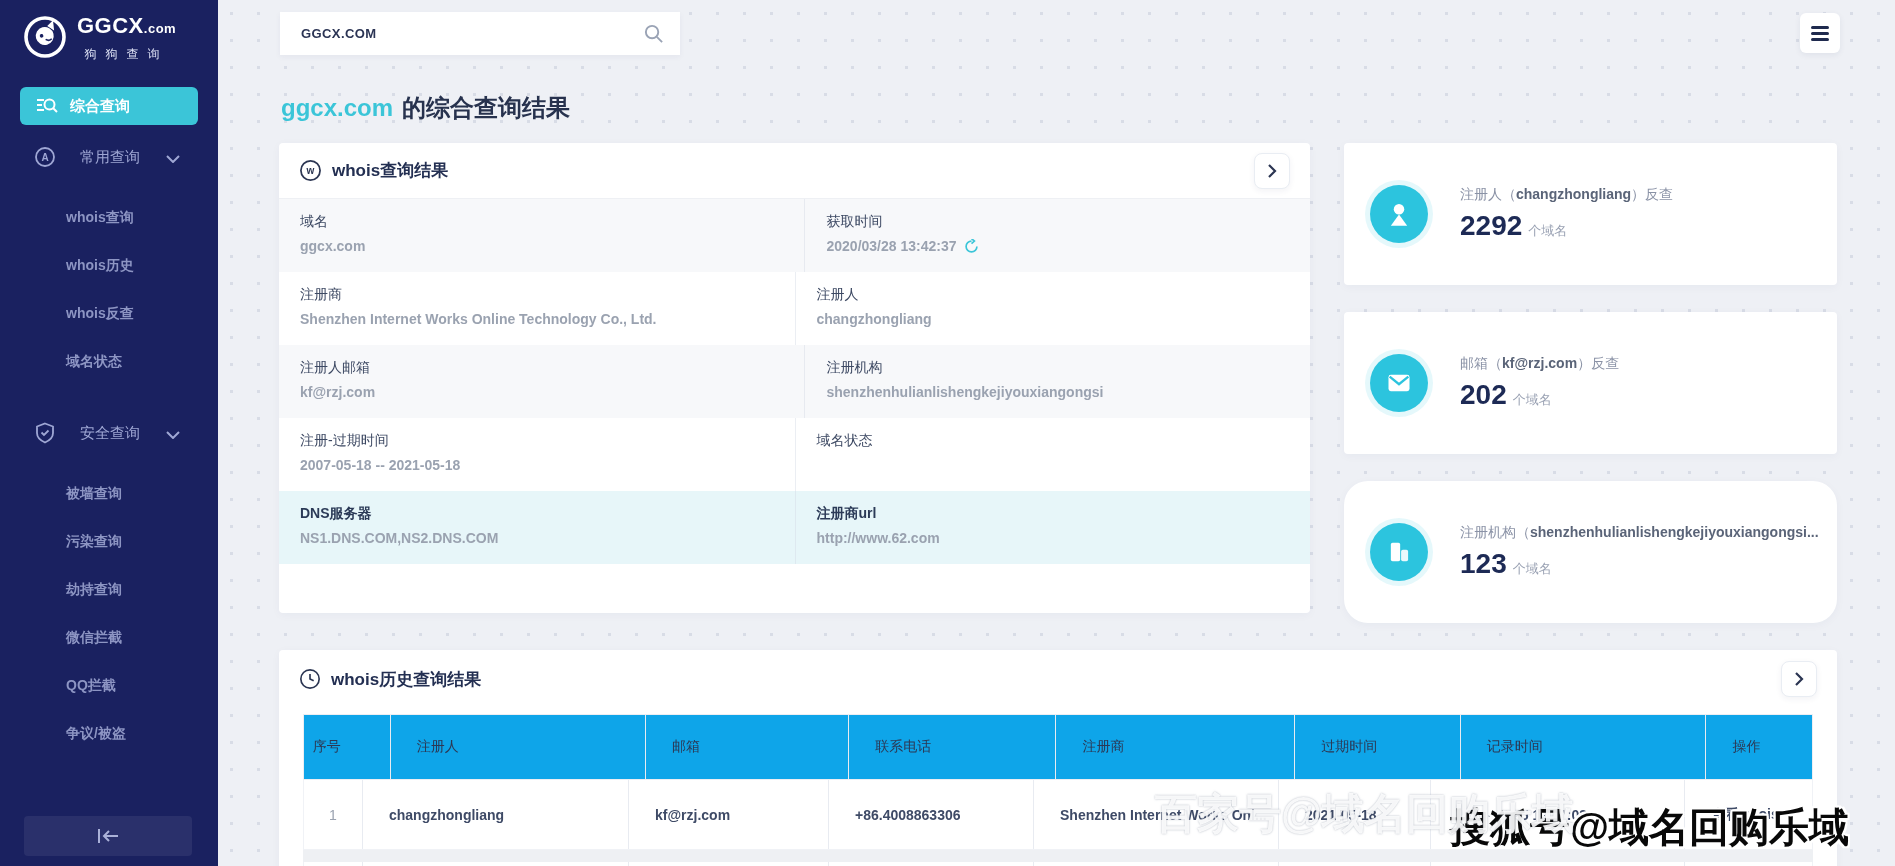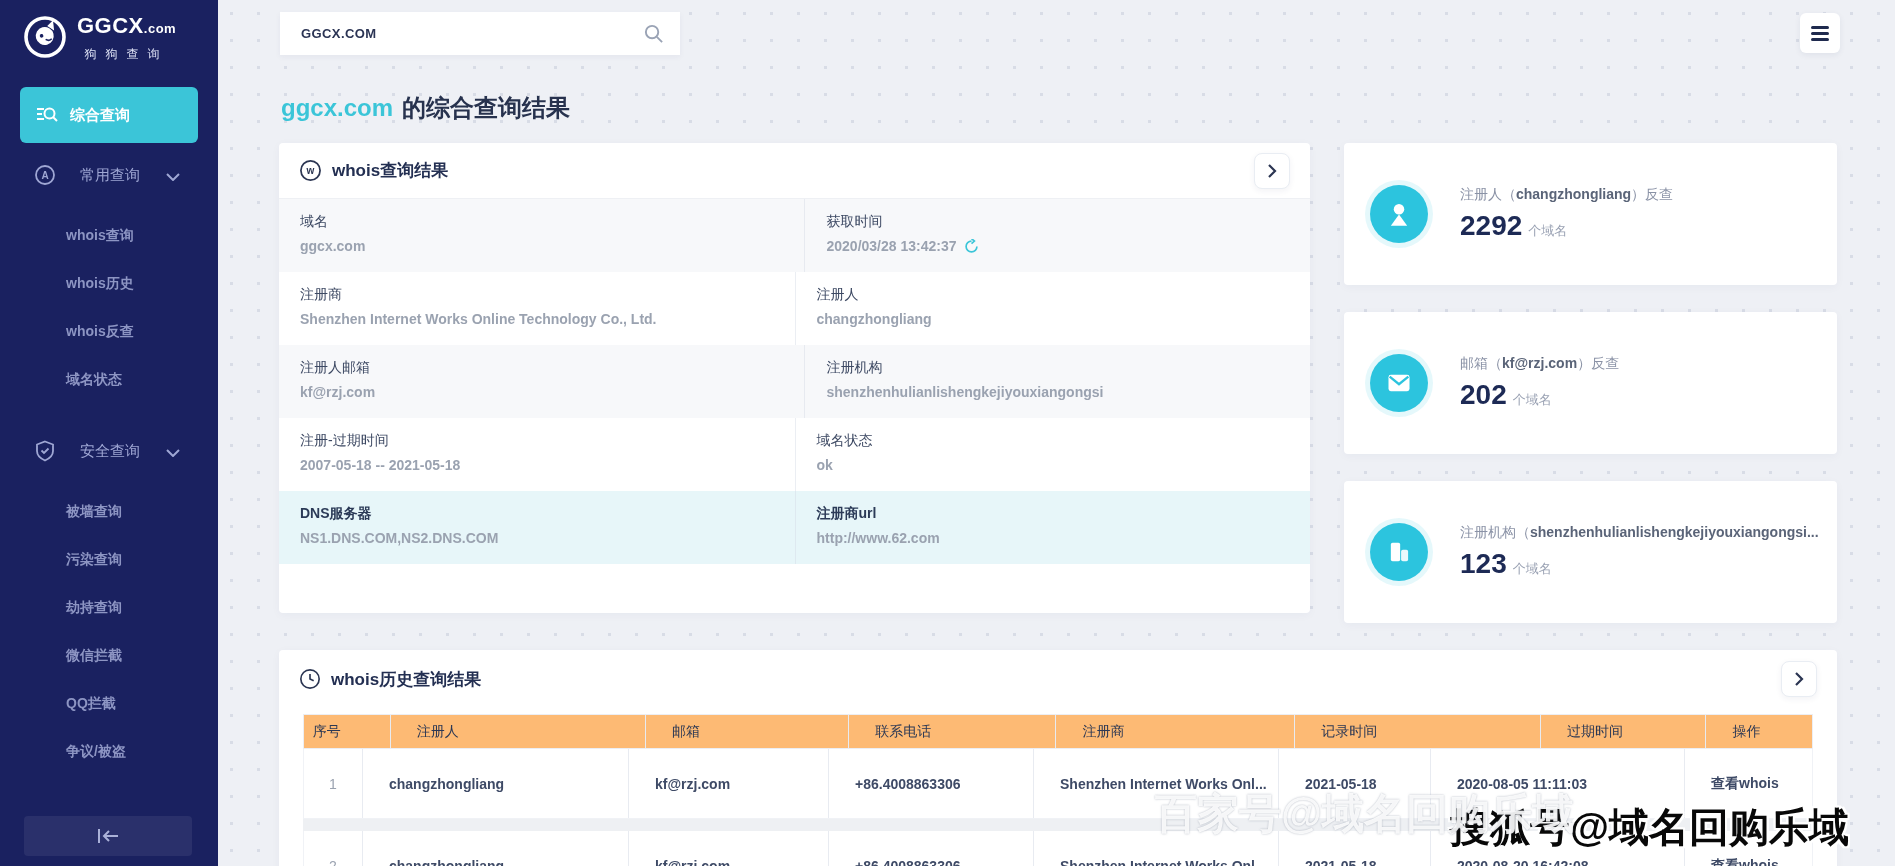--- a/index.html
+++ b/index.html
@@ -19,21 +19,21 @@
   
   .sidebar {
     position:absolute; left:0; top:0; width:218px; height:866px;
     background:#1a2160; z-index:5;
   }
   .logo { display:flex; align-items:flex-start; gap:9px; padding:14px 0 0 22px; }
   .brand-line1 { color:#fff; font-weight:bold; font-size:22px; letter-spacing:0.5px; line-height:24px; }
   .brand-tld { font-size:13px; }
   .brand-tagline { color:#dfe3f6; font-size:12px; letter-spacing:9px; margin-top:5px;text-align:center; }
   .nav-active {
-    margin:24px 20px 16px 20px; height:56px; border-radius:6px;
+    margin:24px 20px 16px 20px; height:38px; border-radius:6px;
     background:#3bc5d8; color:#fff; display:flex; align-items:center; gap:12px;
     padding-left:16px; font-size:15px; font-weight:bold; cursor:pointer;
   }
   .nav-section {
     margin-top:16px; height:32px; display:flex; align-items:center;
     color:#9fa7d4; font-size:15px; padding-left:34px; cursor:pointer;
   }
   .nav-section .sec-label { margin-left:24px; }
   .nav-section .chev { margin-left:auto; margin-right:38px; }
   .nav-section.second { margin-top:32px; }
@@ -102,21 +102,21 @@
   .stat-line { font-size:14px; color:#8a92a6; white-space:nowrap; overflow:hidden; text-overflow:ellipsis; max-width:360px; }
   .stat-line .nm { font-weight:bold; color:#5a6478; }
   .stat-count { margin-top:6px; }
   .stat-count .num { font-size:28px; font-weight:bold; color:#1d2a55; }
   .stat-count .unit { font-size:13px; color:#98a0b2; margin-left:6px; }
   
   .history-card { left:279px; top:650px; width:1558px; height:300px; }
   .history-card .card-head { border-bottom:none; height:58px; }
   .htable { margin:6px 24px 0 24px; }
   .hrow { display:flex; }
-  .hhead { background:#fdba74; height:35px; border:1px solid #eceef3;gap:40px; }
+  .hhead { background:#0ea5e9; height:66px; border:1px solid #eceef3;gap:40px; }
   .hdata { background:#fff; height:70px; border:1px solid #f0f2f6; border-top:none; }
   .hgap  { height:12px; background:#eef0f3; }
   .hcell { display:flex; align-items:center; padding-left:26px; font-size:14px;
     color:#2c3854; white-space:nowrap; overflow:hidden; }
   .hcell + .hcell { border-left:1px solid #e8ebf1; }
   .hdata .hcell { font-weight:bold; color:#3e4a66; }
   .hcell.c0 { width:58px;  justify-content:center; padding-left:0; }
   .hcell.c1 { width:266px; }
   .hcell.c2 { width:200px; }
   .hcell.c3 { width:205px; }
@@ -288,21 +288,20 @@
       <div class="wvalue">shenzhenhulianlishengkejiyouxiangongsi</div>
     </div>
   </div>
   <div class="wrow">
     <div class="wcell">
       <div class="wlabel">注册-过期时间</div>
       <div class="wvalue">2007-05-18 -- 2021-05-18</div>
     </div>
     <div class="wcell">
       <div class="wlabel">域名状态</div>
-      <div class="wvalue">ok</div>
     </div>
   </div>
   <div class="wrow dns">
     <div class="wcell">
       <div class="wlabel">DNS服务器</div>
       <div class="wvalue">NS1.DNS.COM,NS2.DNS.COM</div>
     </div>
     <div class="wcell">
       <div class="wlabel">注册商url</div>
       <div class="wvalue">http://www.62.com</div>
@@ -329,21 +328,21 @@
         <rect x="3" y="5" width="18" height="14" rx="2" fill="#ffffff"></rect>
         <path d="M4 6.5 L12 13 L20 6.5" fill="none" stroke="#2cc4de" stroke-width="2"></path>
       </svg>
   </div>
   <div class="stat-text">
     <div class="stat-line"><span>邮箱（</span><span class="nm">kf@rzj.com</span><span>）反查</span></div>
     <div class="stat-count"><span class="num">202</span><span class="unit">个域名</span></div>
   </div>
 </div>
 
-<div class="card stat-card" style="top:481px;">
+<div class="card stat-card" style="top:481px;border-radius:24px;">
   <div class="stat-icon">
     <svg width="28" height="28" viewBox="0 0 24 24" fill="#ffffff">
         <rect x="5" y="4" width="8" height="16" rx="1.5"></rect>
         <rect x="13.8" y="10" width="6" height="10" rx="1.5" opacity="0.9"></rect>
       </svg>
   </div>
   <div class="stat-text">
     <div class="stat-line"><span>注册机构（</span><span class="nm">shenzhenhulianlishengkejiyouxiangongsi...</span><span></span></div>
     <div class="stat-count"><span class="num">123</span><span class="unit">个域名</span></div>
   </div>
@@ -363,22 +362,22 @@
     </span>
   </div>
 
   <div class="htable">
     <div class="hrow hhead">
       <div class="hcell c0">序号</div>
       <div class="hcell c1">注册人</div>
       <div class="hcell c2">邮箱</div>
       <div class="hcell c3">联系电话</div>
       <div class="hcell c4">注册商</div>
+      <div class="hcell c5">过期时间</div>
       <div class="hcell c6">记录时间</div>
-      <div class="hcell c5">过期时间</div>
       <div class="hcell c7">操作</div>
     </div>
 
     <div class="hrow hdata">
       <div class="hcell c0">1</div>
       <div class="hcell c1">changzhongliang</div>
       <div class="hcell c2">kf@rzj.com</div>
       <div class="hcell c3">+86.4008863306</div>
       <div class="hcell c4">Shenzhen Internet Works Onl...</div>
       <div class="hcell c5">2021-05-18</div>

